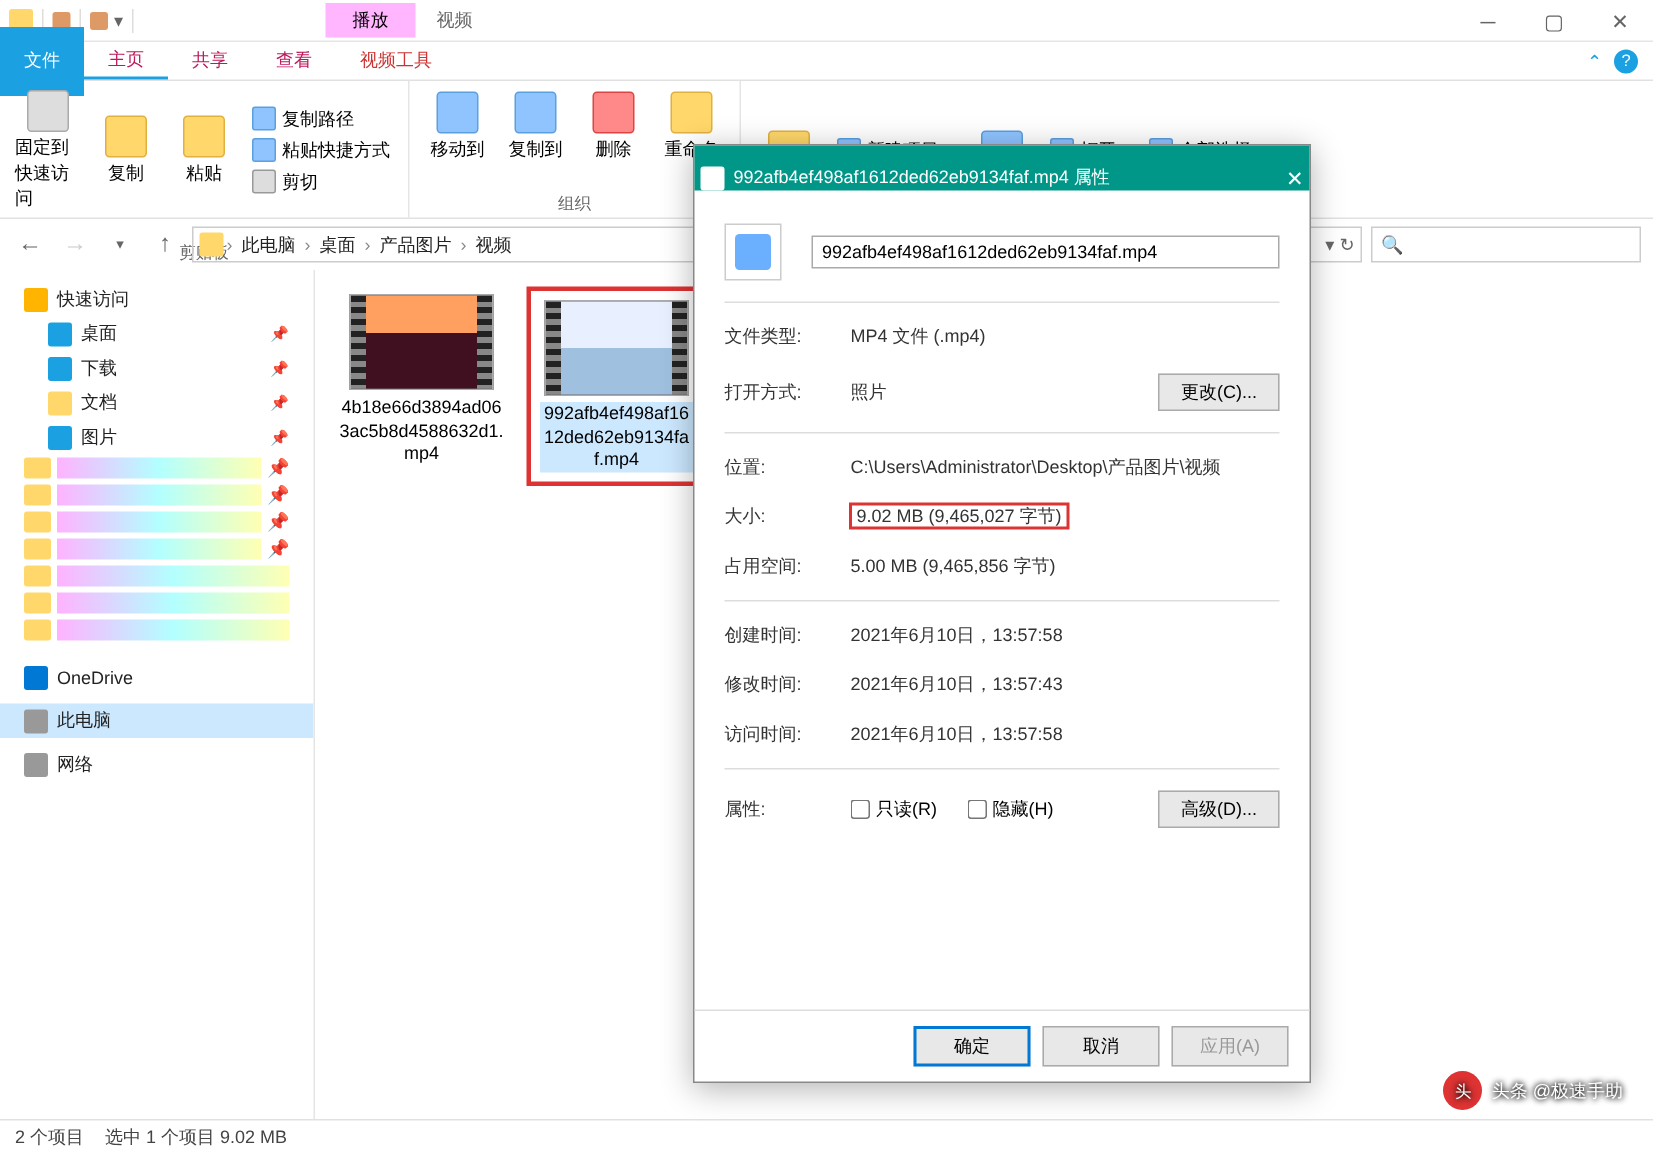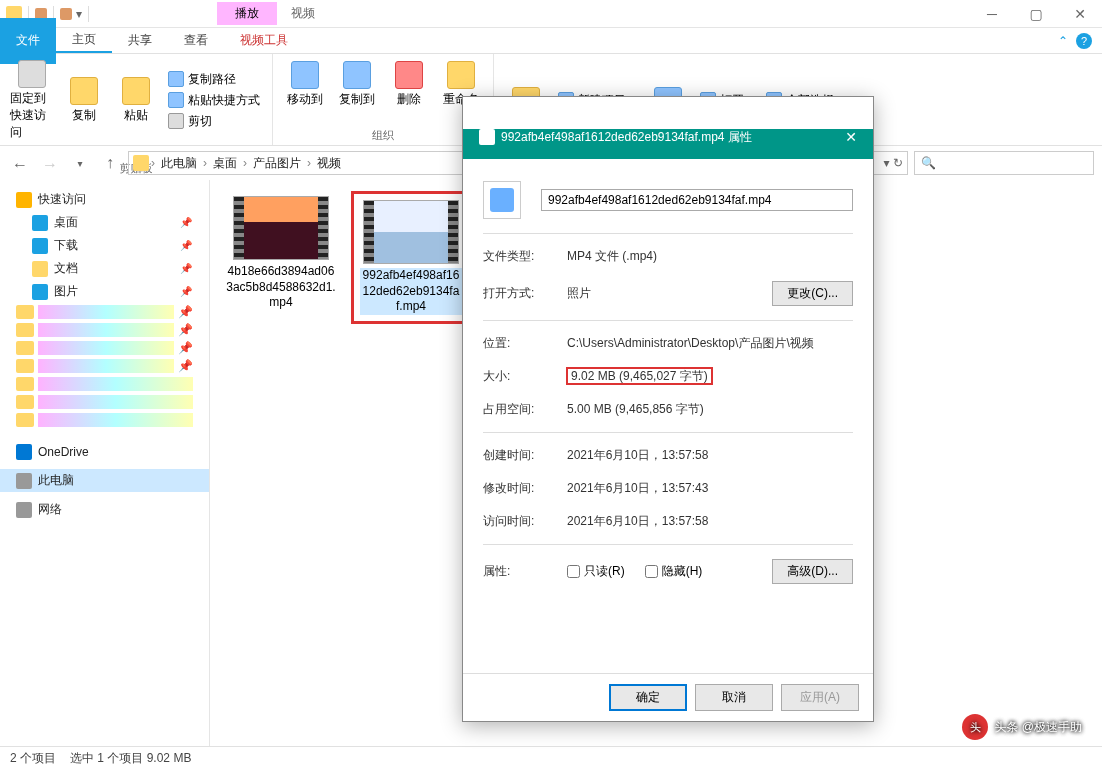--- a/index.html
+++ b/index.html
@@ -13,21 +13,21 @@
 .titlebar .qat .chk { width: 12px; height: 12px; background: #d96; border-radius: 2px; }
 .titlebar .tabarea { display: flex; align-items: flex-end; margin-left: 120px; }
 .titlebar .ctx-tab { background: #ffb6ff; padding: 3px 18px; font-size: 12px; }
 .titlebar .ctx-label { padding: 3px 14px; color: #666; }
 .titlebar .winbtns { margin-left: auto; display: flex; }
 .titlebar .winbtns div { width: 44px; height: 28px; display: flex; align-items: center; justify-content: center; color: #666; font-size: 14px; }
 
 
 .ribbon-tabs { height: 26px; display: flex; align-items: center; background: #fff; border-bottom: 1px solid #e1e1e1; }
 .ribbon-tabs .file-tab { background: #1ba1e2; color: #fff; padding: 23px 16px; height: 100%; display: flex; align-items: center; }
-.ribbon-tabs .tab { padding: 5px 16px; color: #404040; height: 100%; display: flex; align-items: center; }
+.ribbon-tabs .tab { padding: 5px 16px; color: #be185d; height: 100%; display: flex; align-items: center; }
 .ribbon-tabs .tab.active { border-bottom: 2px solid #1ba1e2; }
 .ribbon-tabs .ctx { color: #c33; }
 .ribbon-tabs .collapse { margin-left: auto; padding: 0 10px; display:flex; gap:8px; align-items:center;}
 .ribbon-tabs .help { width:16px;height:16px;border-radius:50%;background:#1ba1e2;color:#fff;display:flex;align-items:center;justify-content:center;font-size:11px;}
 
 
 .ribbon { height: 92px; background: #fff; border-bottom: 1px solid #e1e1e1; display: flex; }
 .ribbon .group { border-right: 1px solid #e5e5e5; padding: 4px 8px 2px; display: flex; flex-direction: column; }
 .ribbon .group .buttons { display: flex; gap: 4px; flex: 1; }
 .ribbon .group .label { text-align: center; color: #666; font-size: 11px; padding-top: 2px; margin-top: 16px; }
@@ -75,21 +75,21 @@
 .file-item.f2 .img{background:linear-gradient(#e8f0ff 50%,#a0c0e0 50%);}
 .file-item .name { font-size: 12px; line-height: 1.3; word-break: break-all; }
 .file-item.selected { outline: 3px solid #d33; outline-offset: 2px; padding: 4px; }
 .file-item.selected .name { background: #cce8ff; }
 
 
 .statusbar { position:absolute;bottom:0;left:0;right:0;height: 24px; border-top: 1px solid #e1e1e1; display: flex; align-items: center; padding: 0 10px; gap: 14px; color: #444; font-size: 12px; }
 
 
 .dialog { position: absolute; left: 462px; top: 96px; width: 412px; height: 626px; background: #fff; border: 1px solid #888; box-shadow: 0 4px 20px rgba(0,0,0,0.3); display:flex;flex-direction:column;}
-.dialog .titlebar2 { height: 30px; background: #009688; color: #fff; display: flex; align-items: flex-start; padding: 0 16px; margin-top: 32px; }
+.dialog .titlebar2 { height: 30px; background: #009688; color: #fff; display: flex; align-items: flex-end; padding: 0 4px; }
 .dialog .titlebar2 .ico{width:16px;height:16px;background:#fff;border-radius:2px;margin-right:6px;}
 .dialog .titlebar2 .close{margin-left:auto;font-size:14px;}
 .dialog .tabs { display: flex; border-bottom: 1px solid #ccc; padding: 6px 8px 0; gap: 0; }
 .dialog .tabs .t { padding: 5px 14px; border: 1px solid transparent; border-bottom: none; color: #333; }
 .dialog .tabs .t.active { border-color: #ccc; background: #fff; position: relative; top: 1px; }
 .dialog .body { padding: 14px 20px; flex:1;}
 .dialog .row { display: flex; align-items: center; padding: 8px 0; }
 .dialog .row .lbl { width: 84px; color: #333; }
 .dialog .row .val { flex: 1; color: #333; }
 .dialog .row .inp { flex: 1; border: 1px solid #aaa; padding: 3px 6px; height: 22px; }

